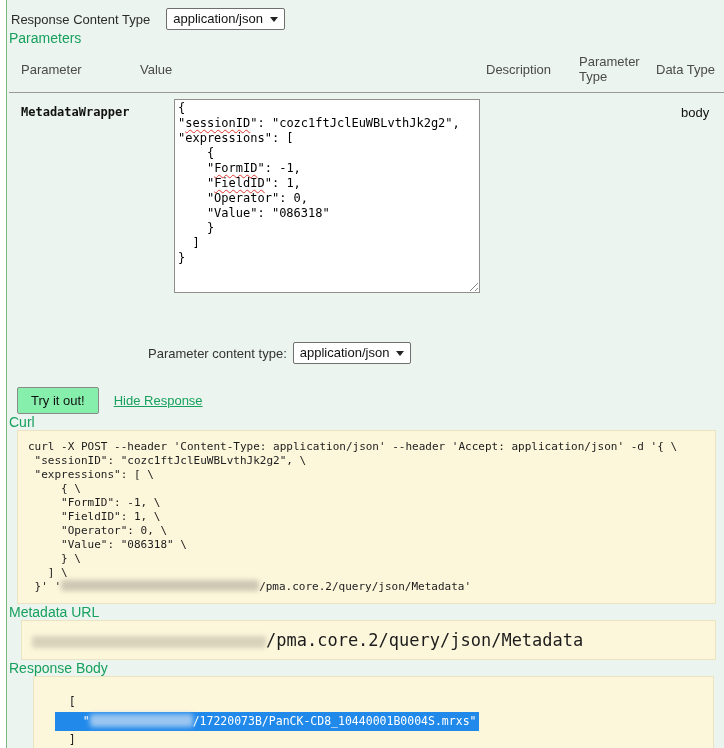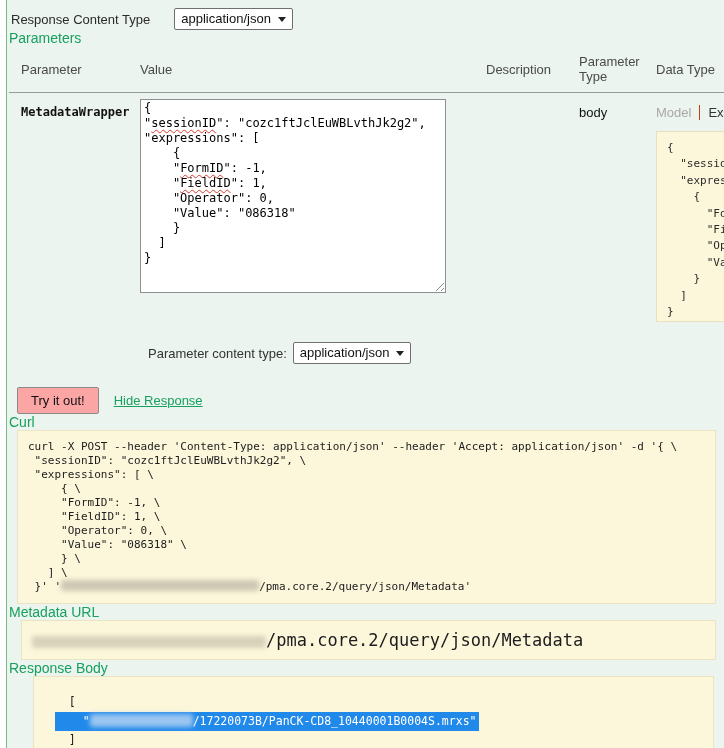--- a/index.html
+++ b/index.html
@@ -7,38 +7,38 @@
   body {
     width:724px; height:748px; overflow:hidden; background:#fff;
     font-family:"Liberation Sans", sans-serif; font-size:13px; color:#333;
   }
   .content {
     margin-left:6px; width:718px; min-height:748px;
     border-left:1px solid #79b97f; background:#ebf4ee;
     padding:6px 0 30px 2px; overflow:hidden;
   }
   
-  .rct-row { display:flex; align-items:center; gap:24px; padding:2px 0 0 2px; }
+  .rct-row { display:flex; align-items:center; gap:16px; padding:2px 0 0 2px; }
   .rct-label { color:#2b2b2b; }
   .select {
     display:inline-flex; align-items:center; gap:7px;
     border:1px solid #6f6f6f; background:#fff; border-radius:2px;
     padding:2px 6px 3px 6px; font-size:13px; color:#111; cursor:default;
   }
   .dd-arrow { width:0; height:0; border-left:4px solid transparent;
     border-right:4px solid transparent; border-top:5px solid #222; margin-top:1px; }
   h2.sec { font-size:14px; font-weight:500; color:#17a05e; margin:0; }
   .h-params { margin:15px 0 2px 12px; }
   
   .grid { display:grid; grid-template-columns:131px 346px 93px 77px 1fr; }
   .thead { border-bottom:1px solid #9a9a9a; padding:8px 0 8px 0; color:#4a4a4a; }
   .thead .th { padding-left:12px; font-size:13px; line-height:15px; align-self:center; }
   .thead .th:first-child { padding-left:12px; }
   .th-value, .th-desc, .th-ptype, .th-dtype { padding-left:0 !important; }
-  .tbody { padding-top:4px; }
+  .tbody { padding-top:4px;gap:34px; }
   .cell { position:relative; }
   .pname { font-family:"DejaVu Sans Mono", monospace; font-weight:bold; font-size:12px;
     padding:8px 0 0 12px; color:#111; }
   .value-editor {
     width:306px; height:194px; background:#fff; border:1px solid #8f8f8f;
     margin-top:2px; padding:1px 3px; position:relative;
     font-family:"DejaVu Sans Mono", monospace; font-size:12px; line-height:15px;
     color:#000; overflow:hidden; cursor:text;
   }
   .value-editor div { white-space:pre; min-height:15px; }
@@ -56,21 +56,21 @@
   .example-box {
     margin-top:11px; width:210px; height:191px; background:#fcf6db;
     border:1px solid #e8e0bd; padding:8px 0 0 10px; overflow:hidden;
   }
   .example-box pre { margin:0; font-family:"DejaVu Sans Mono", monospace;
     font-size:11px; line-height:16.4px; color:#2b2b2b; }
   
   .pct-row { margin:20px 8px 0 139px; display:flex; align-items:center; gap:6px; }
   
   .actions { margin:23px 0 0 8px; display:flex; align-items:center; gap:15px; }
-  .try-btn { background:#fca5a5; border:1px solid #8a8a8a; border-radius:2px;
+  .try-btn { background:#86efac; border:1px solid #8a8a8a; border-radius:2px;
     padding:5px 13px; font-size:13px; color:#111; font-family:"Liberation Sans",sans-serif; cursor:pointer; }
   .link { color:#17a05e; text-decoration:underline; cursor:pointer; }
   
   .h-curl { margin:19px 0 8px 12px; }
   .code-box { background:#fcf6db; border:1px solid #ece4c1; margin:0 8px; padding:9px 10px; }
   .code-box pre, .code-box .codeline { margin:0; font-family:"DejaVu Sans Mono", monospace;
     font-size:11px; line-height:14px; color:#1c1c1c; white-space:pre; }
   .blur { display:inline-block; border-radius:2px; filter:blur(2.5px); }
   .curl-blur { width:198px; height:11px; background:#b0a899; opacity:.6; vertical-align:-1px; }
   .h-requrl { margin:23px 0 9px 12px; }

